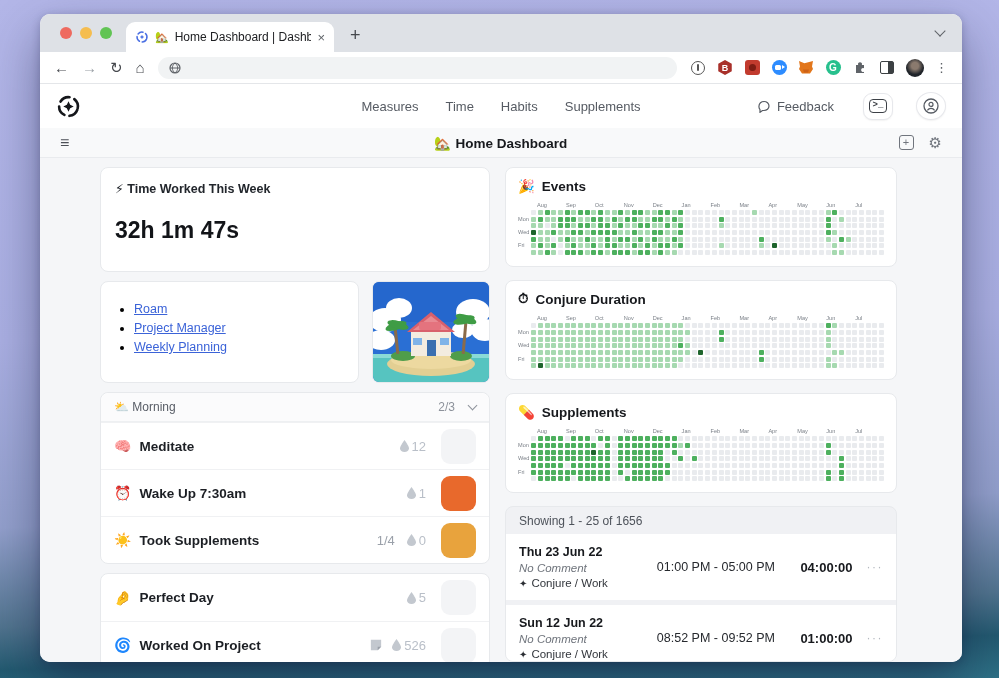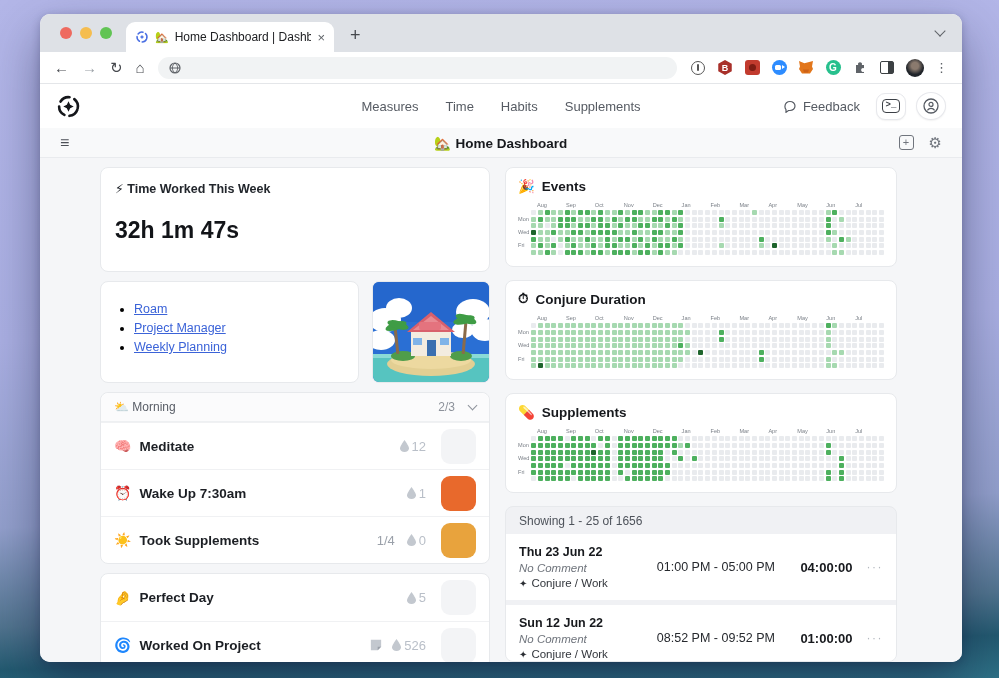--- a/index.html
+++ b/index.html
@@ -53,21 +53,21 @@
   .panel { width:14px; height:13px; border:1.6px solid #3c4043; border-radius:2px; position:relative; }
   .panel::after { content:""; position:absolute; right:0; top:0; bottom:0; width:5px; background:#3c4043; }
   .avatar { width:18px; height:18px; border-radius:50%;
     background:radial-gradient(circle at 50% 38%, #8a7a6e 0 24%, #20242a 60%); }
   .kebab { color:#5f6368; font-size:13px; letter-spacing:0; }
 
   
   .appnav { height:44px; background:#fff; display:flex; align-items:center; padding:0 16px; position:relative; flex:none; }
   .nav-menu { position:absolute; left:50%; transform:translateX(-50%); display:flex; gap:27px;
     font-size:13px; color:#565b63; }
-  .nav-right { margin-left:auto; display:flex; align-items:center; gap:10px; }
+  .nav-right { margin-left:auto; display:flex; align-items:center; gap:23px; }
   .feedback { display:flex; align-items:center; gap:6px; font-size:13px; color:#565b63; margin-right:6px; }
   .btn-sq { min-width:30px; height:27px; background:#fff; border:1px solid #e7e8ec; border-radius:9px;
     box-shadow:0 1px 1.5px rgba(0,0,0,.05); display:flex; align-items:center; justify-content:center; }
   .term-glyph { font-family:"Liberation Mono","DejaVu Sans Mono",monospace; font-size:9px; font-weight:700;
     color:#3c4046; border:1.4px solid #3c4046; border-radius:4px; padding:1px 3px; line-height:1.1; }
 
   
   .pagehead { height:30px; background:#f8f9fa; border-bottom:1px solid #e9ebee;
     display:flex; align-items:center; padding:0 20px; position:relative; flex:none; }
   .ph-burger { font-size:16px; color:#4c5057; line-height:1; }

